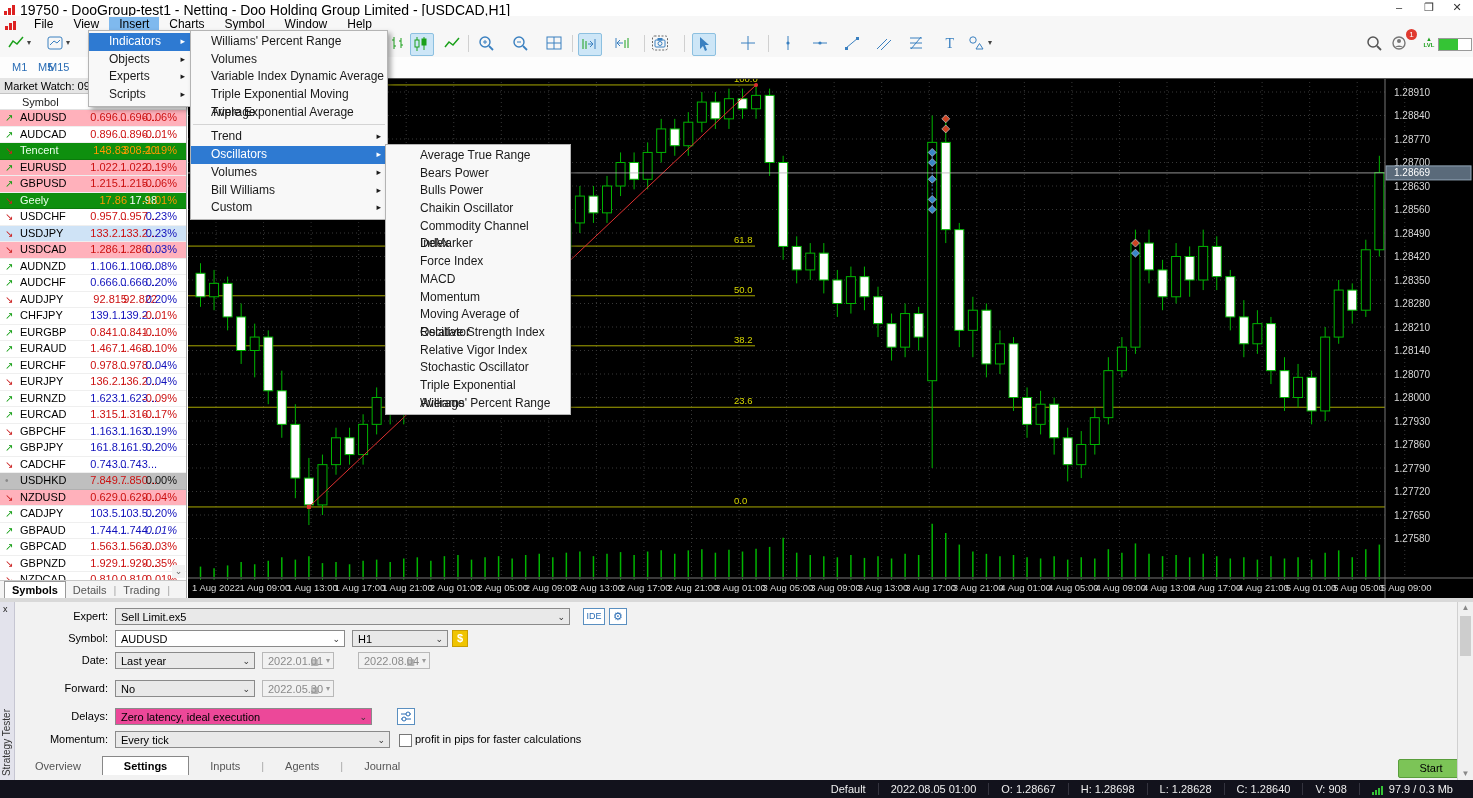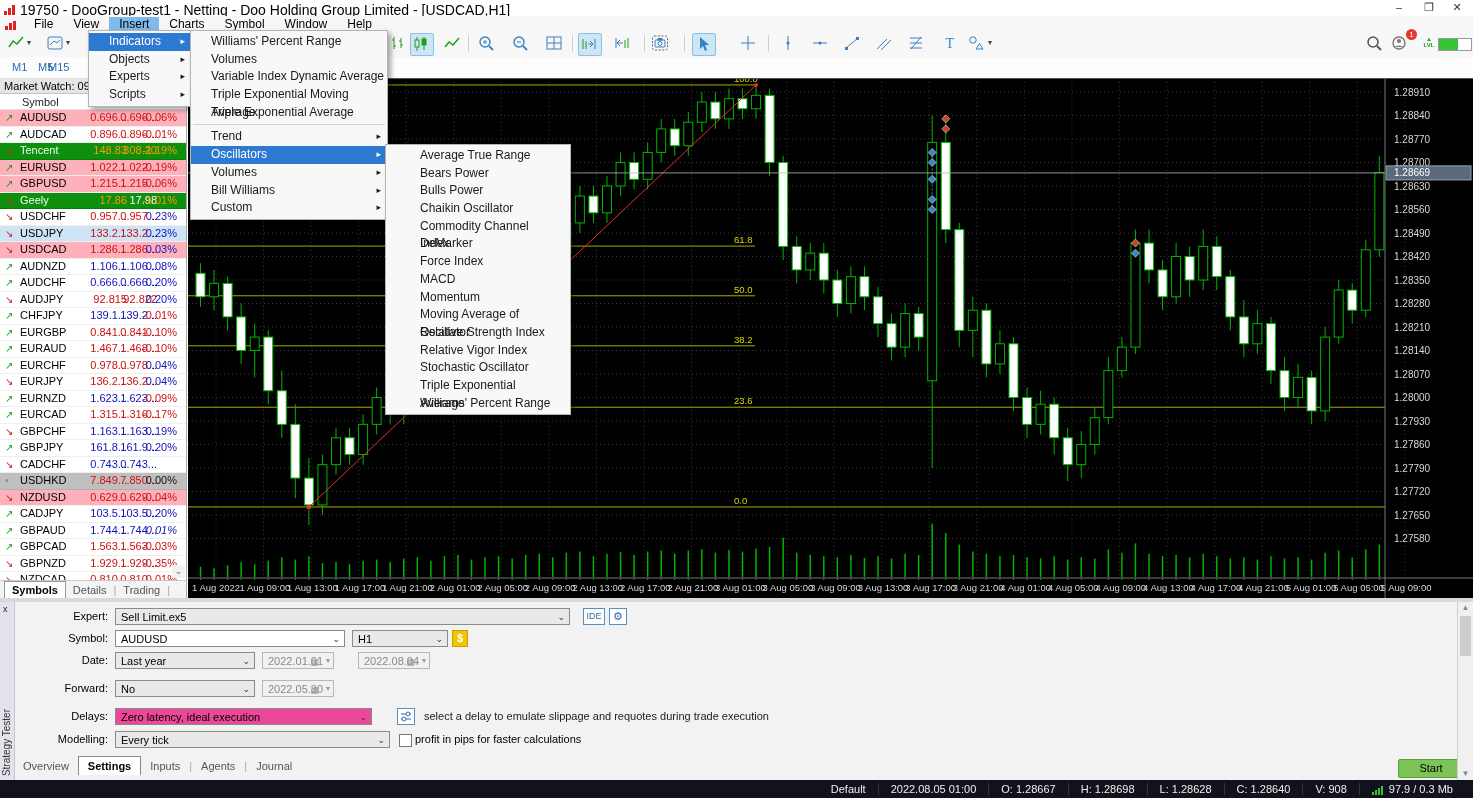--- a/index.html
+++ b/index.html
@@ -53,21 +53,21 @@
   #teststrip div{position:absolute;bottom:4px;left:1px;writing-mode:vertical-rl;transform:rotate(180deg);font-size:10px;color:#333;}
   #testclose{position:absolute;left:3px;top:2px;width:10px;height:10px;font-size:9px;line-height:10px;color:#222;}
   .tlabel{position:absolute;left:0;width:108px;text-align:right;height:17px;line-height:17px;}
   .combo{position:absolute;height:17px;line-height:16px;background:#e9e9e9;border:1px solid #8a8a8a;box-sizing:border-box;padding-left:5px;font-size:11px;}
   .combo .carr{position:absolute;right:4px;top:0;font-size:9px;color:#333;}
   .datef{position:absolute;height:17px;line-height:16px;background:#f1f1f1;border:1px solid #b8b8b8;box-sizing:border-box;padding-left:5px;color:#8a8a8a;}
   .datef .dic{position:absolute;right:14px;color:#9a9a9a;font-size:9px;top:1px;}
   .datef .dar{position:absolute;right:3px;color:#9a9a9a;font-size:8px;}
   .sqbtn{position:absolute;height:17px;box-sizing:border-box;text-align:center;}
   #testtabs{position:absolute;left:14px;top:154px;height:21px;}
-  .ttab{display:inline-block;height:18px;line-height:18px;padding:0 9px;color:#555;}
+  .ttab{display:inline-block;height:18px;line-height:18px;padding:0 21px;color:#555;}
   .ttab.on{background:#fff;border:1px solid #888;border-bottom:none;color:#000;font-weight:bold;}
   #startbtn{position:absolute;left:1398px;top:157px;width:64px;height:17px;background:#7cc457;border:1px solid #5a9e3c;text-align:center;line-height:16px;border-radius:2px;}
   #testscroll{position:absolute;left:1457px;top:0;width:15px;height:178px;background:#f0f0f0;border-left:1px solid #d0d0d0;}
   #testscroll .thumb{position:absolute;left:2px;top:14px;width:11px;height:40px;background:#cdcdcd;}
   #testscroll .sa{position:absolute;left:0;width:15px;height:12px;color:#888;font-size:8px;text-align:center;line-height:12px;}
   .cb{position:absolute;width:11px;height:11px;background:#fff;border:1px solid #777;top:3px;}
   
   #statusbar{left:0;top:780px;width:1473px;height:18px;background:#12121c;color:#eee;
              display:flex;justify-content:flex-end;align-items:center;padding-right:8px;box-sizing:border-box;}
   .stitem{padding:0 12px;border-left:1px solid #34343f;height:12px;line-height:12px;}
@@ -980,23 +980,22 @@
   <div class="tlabel" style="top:106px">Delays:</div>
   <div class="combo" style="left:115px;top:106px;width:257px;background:#ec4899"><span>Zero latency, ideal execution</span><span class="carr">⌄</span></div>
   <div class="sqbtn" style="left:397px;top:106px;width:18px;background:#fff;border:1px solid #5a8fc0;">
     <svg width="14" height="14" viewBox="0 0 14 14">
         <line x1="2" y1="5" x2="12" y2="5" stroke="#2a6db5"></line>
         <circle cx="9" cy="5" r="2" fill="#fff" stroke="#2a6db5"></circle>
         <line x1="2" y1="10" x2="12" y2="10" stroke="#2a6db5"></line>
         <circle cx="5" cy="10" r="2" fill="#fff" stroke="#2a6db5"></circle>
       </svg>
   </div>
-  <div class="abs" style="left:424px;top:106px;height:17px;line-height:17px;color:#222;position:absolute;">select a delay to emulate slippage and requotes during trade execution</div>
-
-  <div class="tlabel" style="top:129px">Modelling:</div>
+
+  <div class="tlabel" style="top:129px">Momentum:</div>
   <div class="combo" style="left:115px;top:129px;width:275px"><span>Every tick</span><span class="carr">⌄</span></div>
   <span class="cb" style="left:399px;top:132px;"></span>
   <div class="abs" style="left:415px;top:129px;height:17px;line-height:17px;position:absolute;">profit in pips for faster calculations</div>
 
   <div id="testtabs"><span class="ttab">Overview</span><span class="ttab on">Settings</span><span class="ttab">Inputs</span><span class="tabsep">|</span><span class="ttab">Agents</span><span class="tabsep">|</span><span class="ttab">Journal</span></div>
   <div id="startbtn">Start</div>
   <div id="testscroll">
     <span class="sa" style="top:0">▲</span>
     <div class="thumb"></div>
     <span class="sa" style="bottom:0">▼</span>

